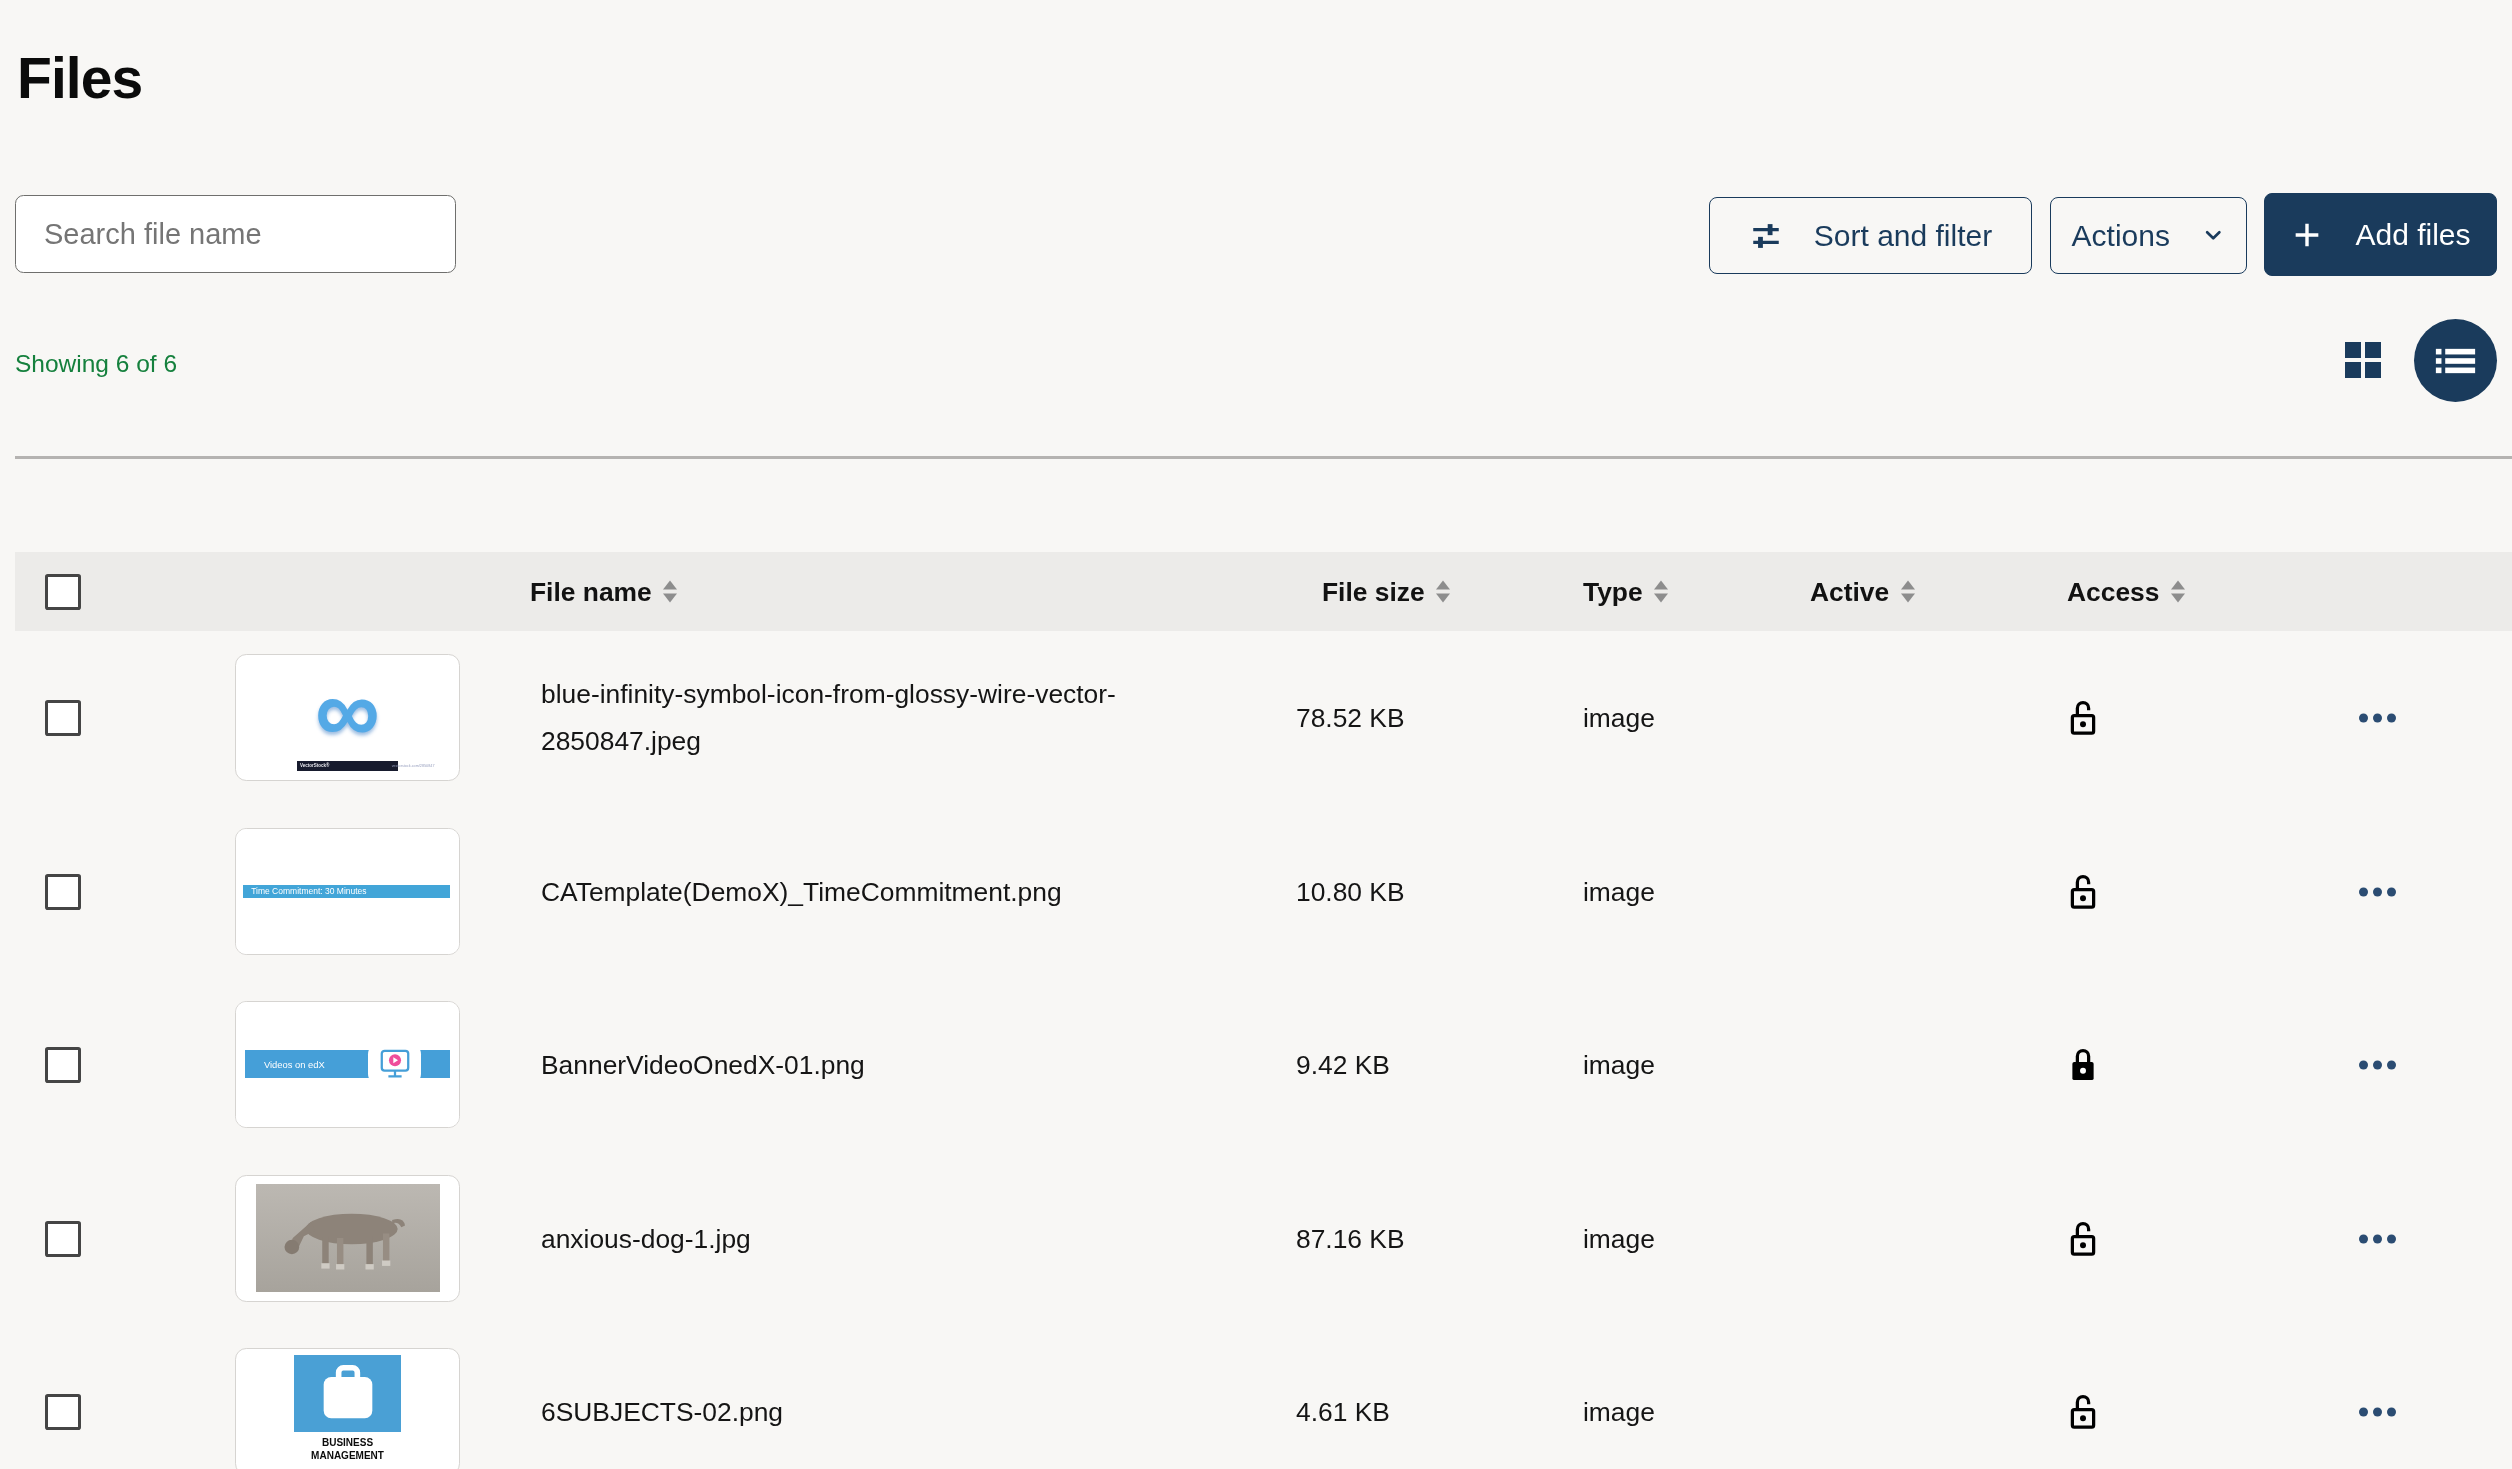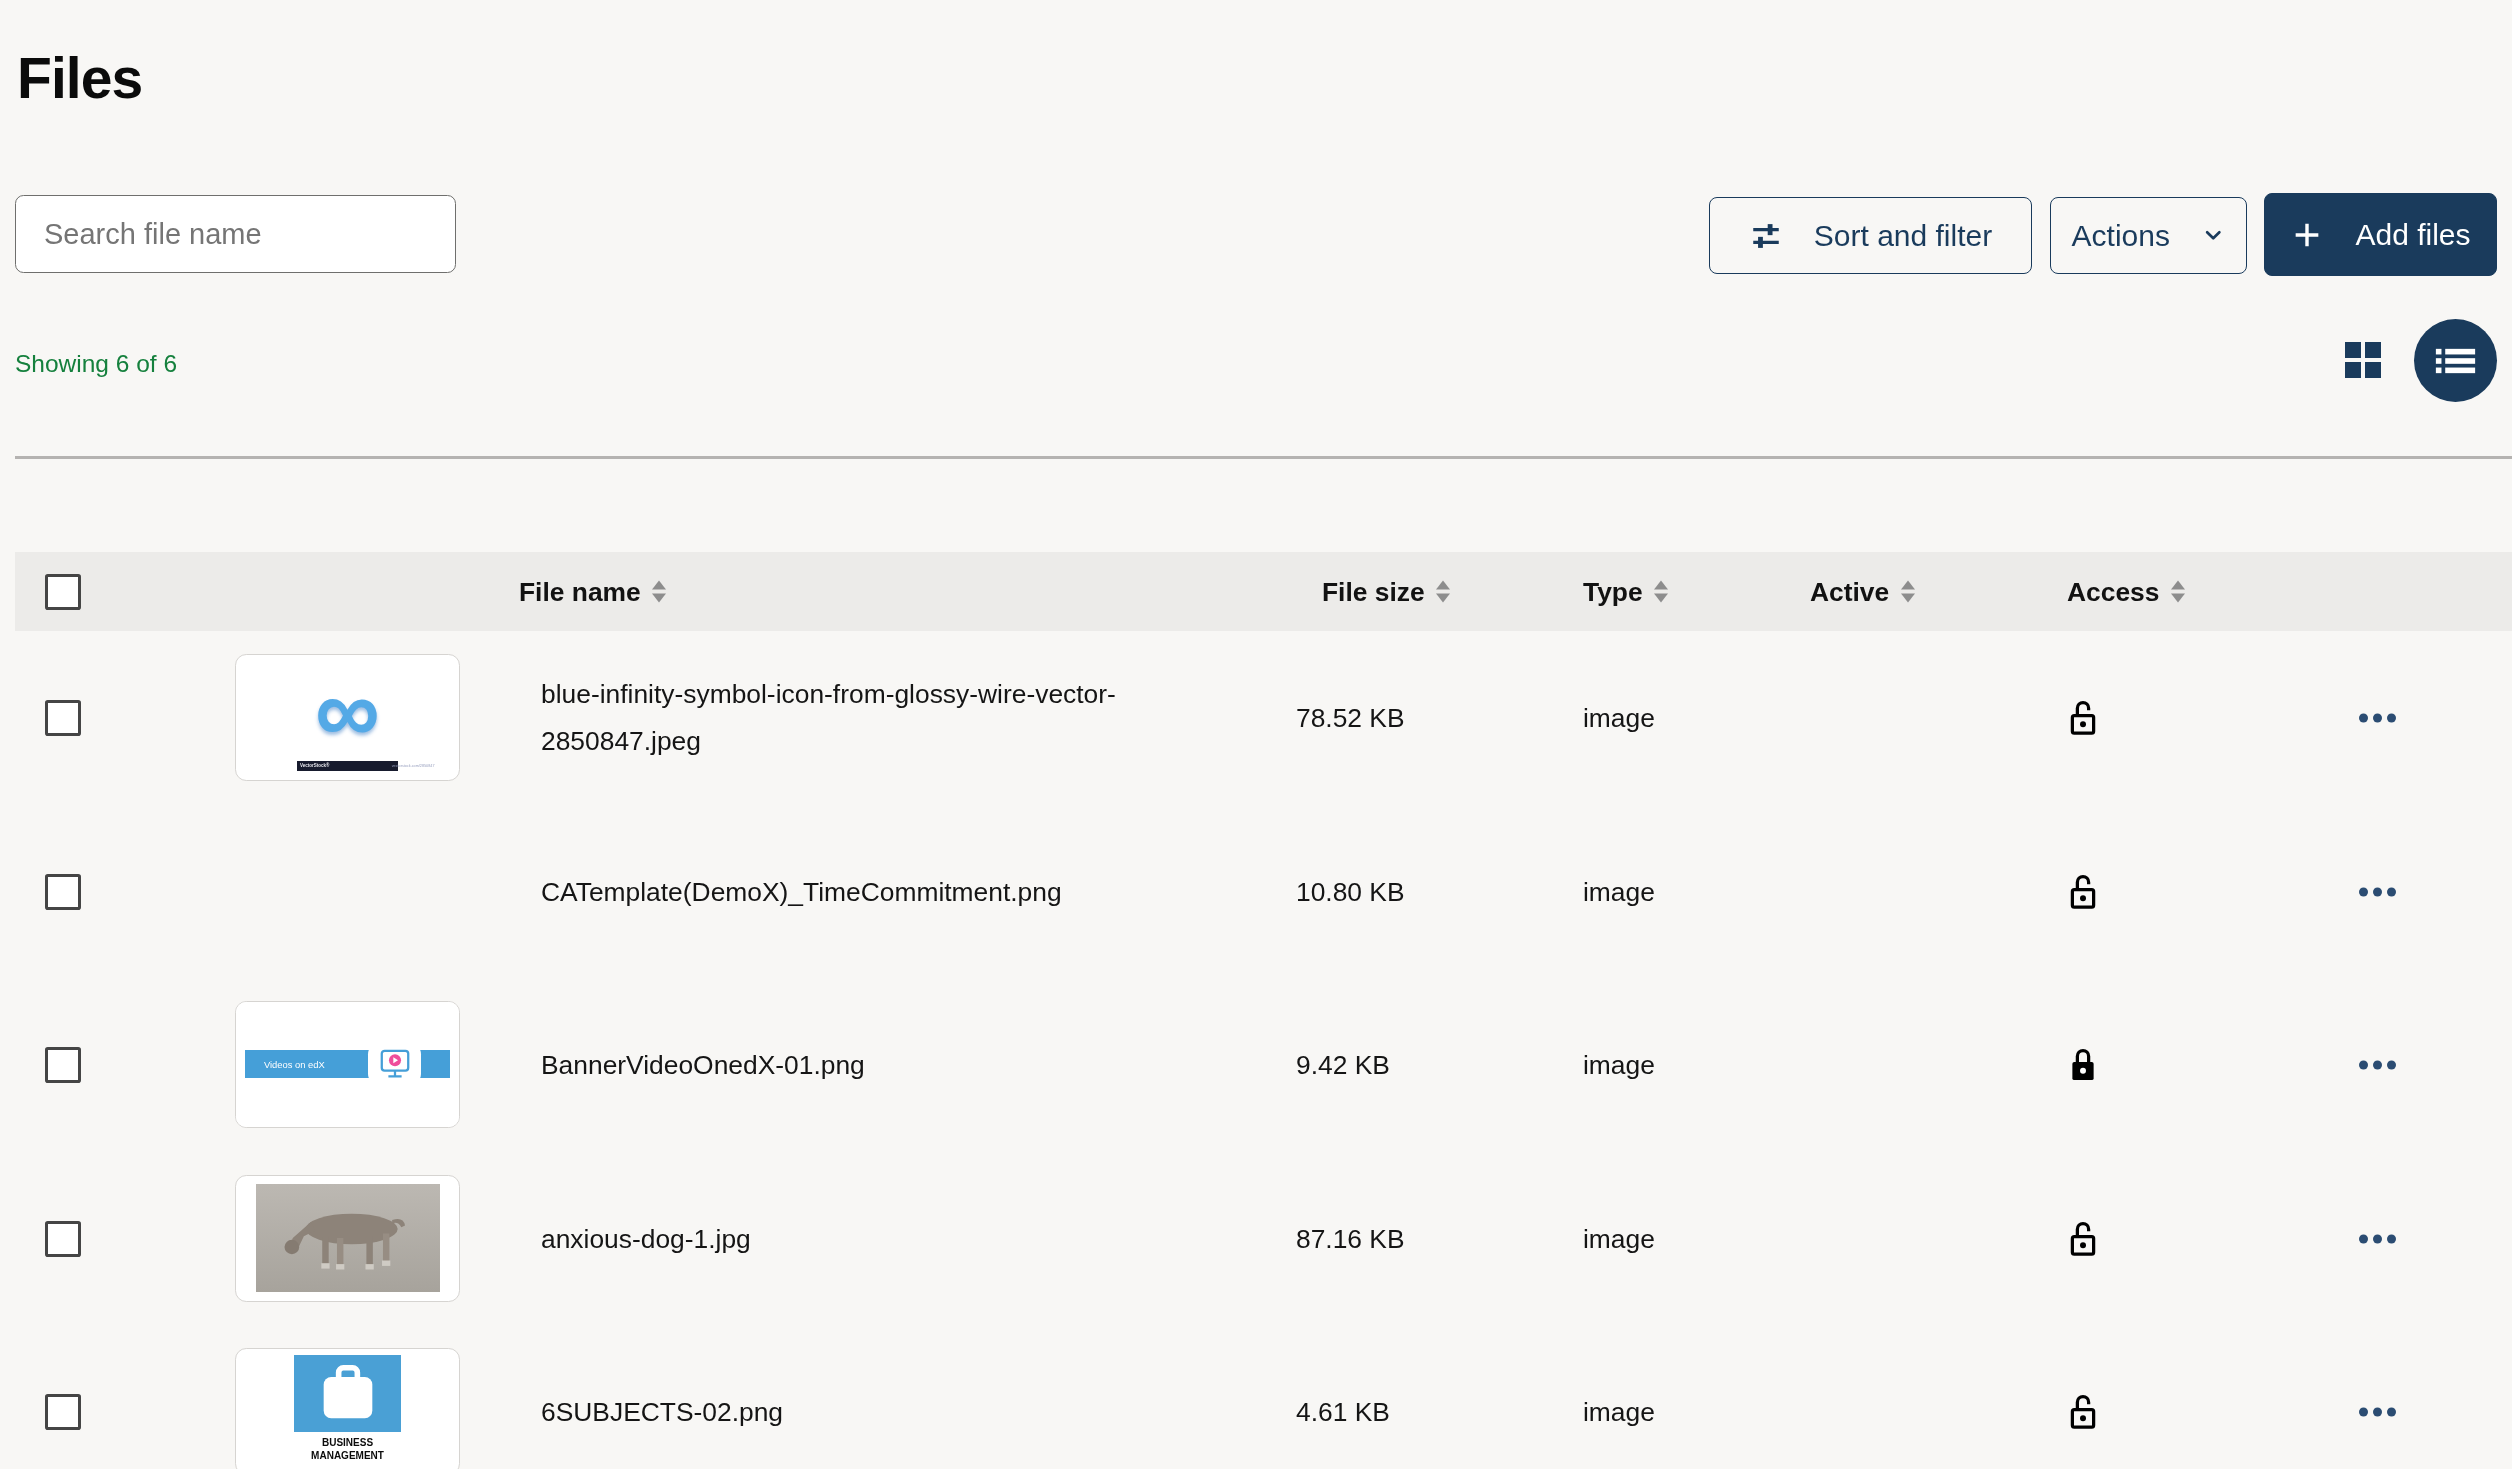--- a/index.html
+++ b/index.html
@@ -46,21 +46,21 @@
     display:flex; align-items:center; justify-content:center; }
   .divider { position:absolute; left:15px; right:0; top:456px; height:2.8px; background:#b5b3b1; }
   
   .thead {
     position:absolute; left:15px; right:0; top:552px; height:79px;
     background:#ecebe9;
   }
   .th { position:absolute; top:50%; transform:translateY(-50%);
     display:flex; align-items:center; gap:11.3px;
     font-size:26.4px; font-weight:700; color:#121212; }
-  .th-name { left:504px;align-items:center; } .th-size { left:1275px;margin-left:32px; } .th-type { left:1568px; }
+  .th-name { left:515px;align-items:center; } .th-size { left:1275px;margin-left:32px; } .th-type { left:1568px; }
   .th-active { left:1795px; } .th-access { left:2052px; }
   .sort { display:inline-flex; flex-direction:column; gap:3.8px; cursor:pointer; }
   .sort i { display:block; width:0; height:0; border-left:7.5px solid transparent; border-right:7.5px solid transparent; }
   .sort .up { border-bottom:9.4px solid #8d8d8d; }
   .sort .dn { border-top:9.4px solid #8d8d8d; }
   
   .checkbox {
     width:36px; height:36px; background:#fff; border:3.8px solid #454545;
     border-radius:2.8px; cursor:pointer;
   }
@@ -223,20 +223,27 @@
   </div>
   <button class="dots">
     <span></span>
       <span></span>
       <span></span>
   </button>
 </div>
 
 <div class="trow" style="top:805px">
   <div class="checkbox" role="checkbox" aria-checked="false"></div>
+  <div class="thumb-card">
+    <div class="t-time">
+      <div class="bar">
+          <span>Time Commitment: 30 Minutes</span>
+        </div>
+    </div>
+  </div>
   <div class="cell c-name">CATemplate(DemoX)_TimeCommitment.png</div>
   <div class="cell c-size">10.80 KB</div>
   <div class="cell c-type">image</div>
   <div class="cell c-lock">
     <svg width="30" height="40" viewBox="0 0 24 30">
       <path d="M7.5 13V7.2a4.5 4.5 0 0 1 9 0v1.6" fill="none" stroke="#000" stroke-width="2.6"></path>
       <rect x="3.5" y="13" width="17" height="14" rx="1.5" fill="none" stroke="#000" stroke-width="2.6"></rect>
       <circle cx="12" cy="20" r="2.4" fill="#000"></circle>
     </svg>
   </div>

